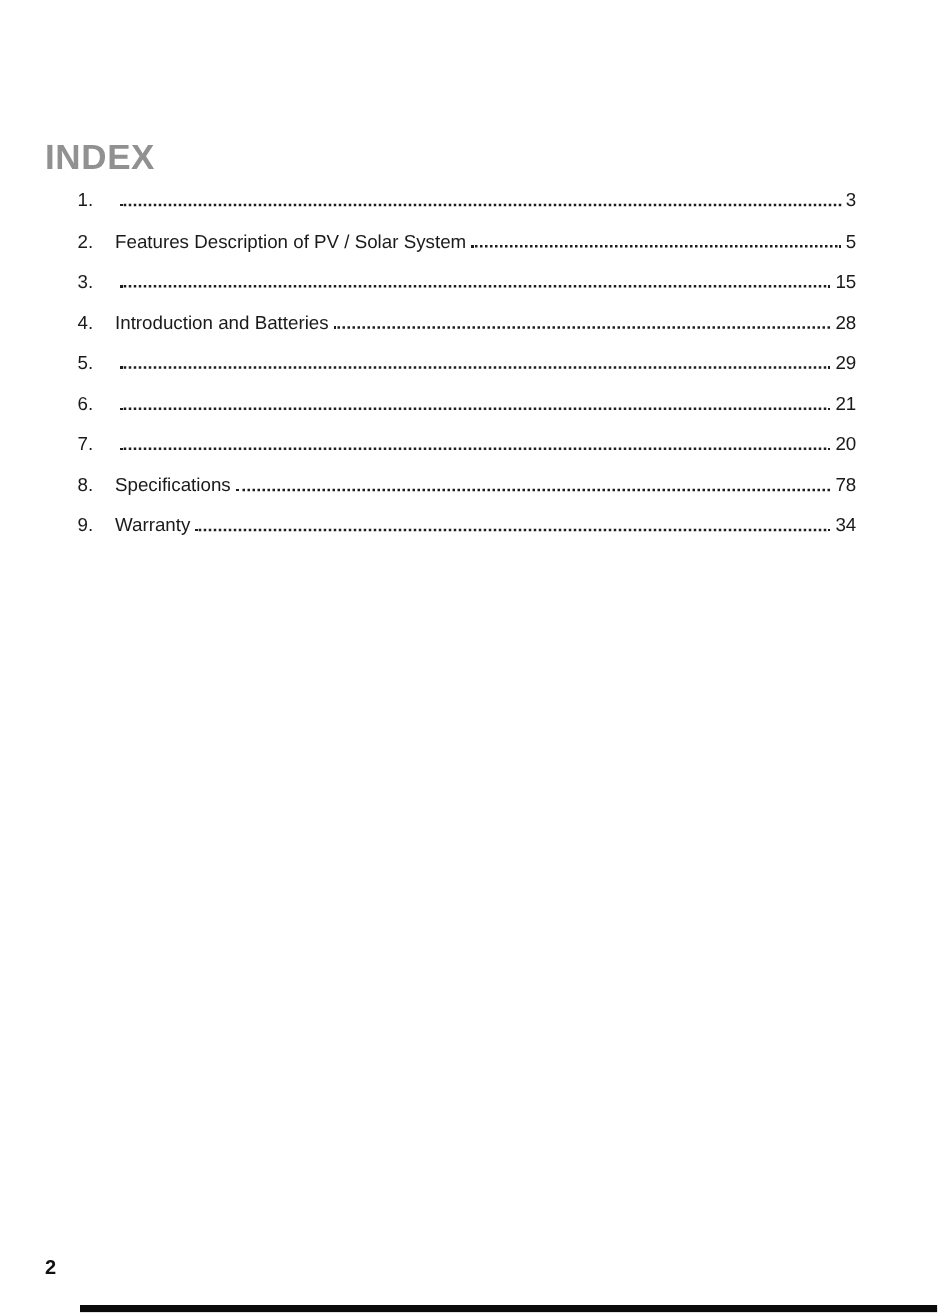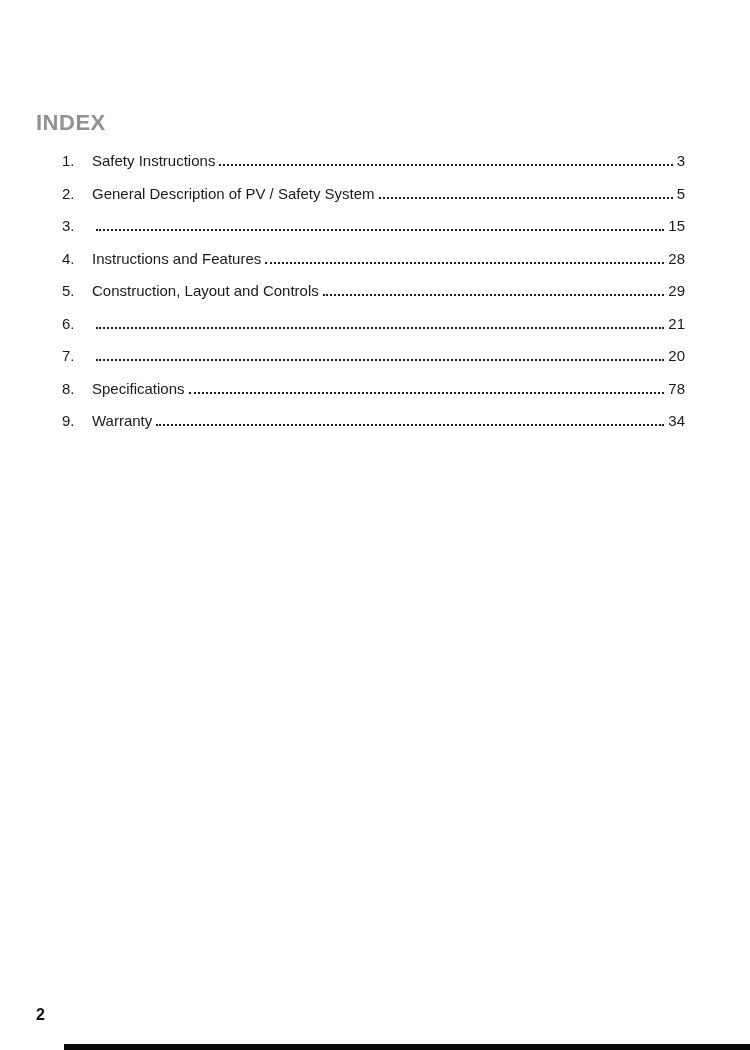--- a/index.html
+++ b/index.html
@@ -13,21 +13,21 @@
     height: 1050px;
     background: #ffffff;
     overflow: hidden;
     font-family: "Liberation Sans", sans-serif;
     color: #1a1a1a;
   }
   .index-heading {
     position: absolute;
     left: 36px;
     top: 110px;
-    font-size: 22px;
+    font-size: 28px;
     font-weight: 700;
     letter-spacing: 0.5px;
     color: #919191;
   }
   .toc {
     position: absolute;
     left: 62px;
     right: 65px;
     top: 145px;
   }
@@ -76,44 +76,42 @@
 </head>
 <body>
 
 <div class="page">
 
   <div class="index-heading">INDEX</div>
 
   <div class="toc">
       <div class="toc-row">
       <span class="toc-num">1.</span>
-      <span class="toc-title">Safety Instructions</span>
       <span class="toc-leader"></span>
       <span class="toc-page">3</span>
     </div>
       <div class="toc-row">
       <span class="toc-num">2.</span>
-      <span class="toc-title">General Description of PV / Safety System</span>
+      <span class="toc-title">Features Description of PV / Solar System</span>
       <span class="toc-leader"></span>
       <span class="toc-page">5</span>
     </div>
       <div class="toc-row">
       <span class="toc-num">3.</span>
       <span class="toc-leader"></span>
       <span class="toc-page">15</span>
     </div>
       <div class="toc-row">
       <span class="toc-num">4.</span>
-      <span class="toc-title">Instructions and Features</span>
+      <span class="toc-title">Introduction and Batteries</span>
       <span class="toc-leader"></span>
       <span class="toc-page">28</span>
     </div>
       <div class="toc-row">
       <span class="toc-num">5.</span>
-      <span class="toc-title">Construction, Layout and Controls</span>
       <span class="toc-leader"></span>
       <span class="toc-page">29</span>
     </div>
       <div class="toc-row">
       <span class="toc-num">6.</span>
       <span class="toc-leader"></span>
       <span class="toc-page">21</span>
     </div>
       <div class="toc-row">
       <span class="toc-num">7.</span>

